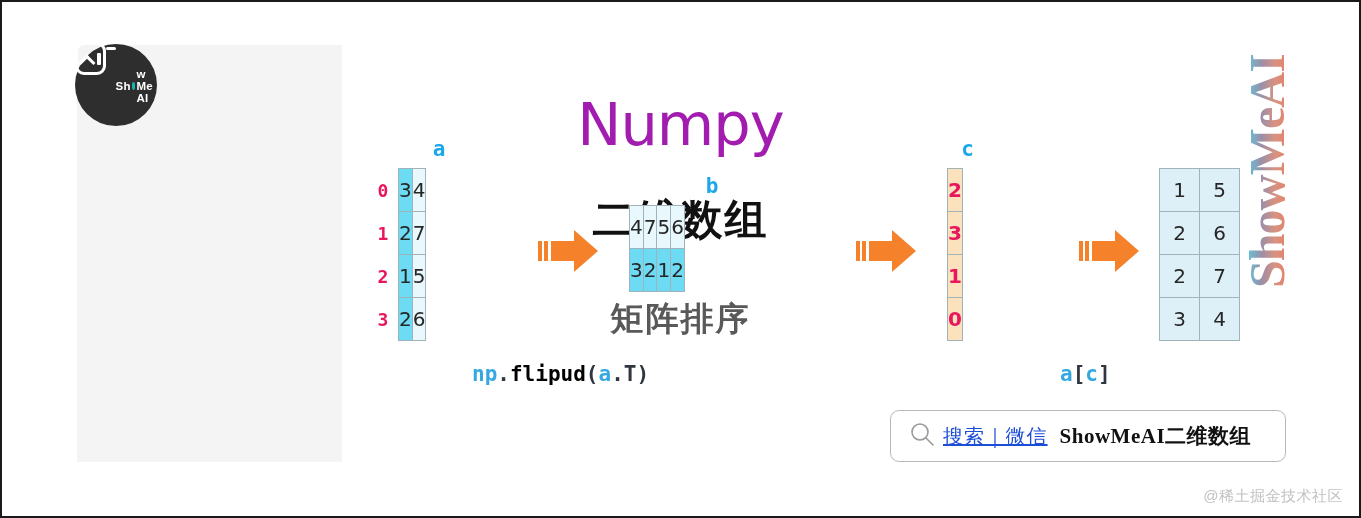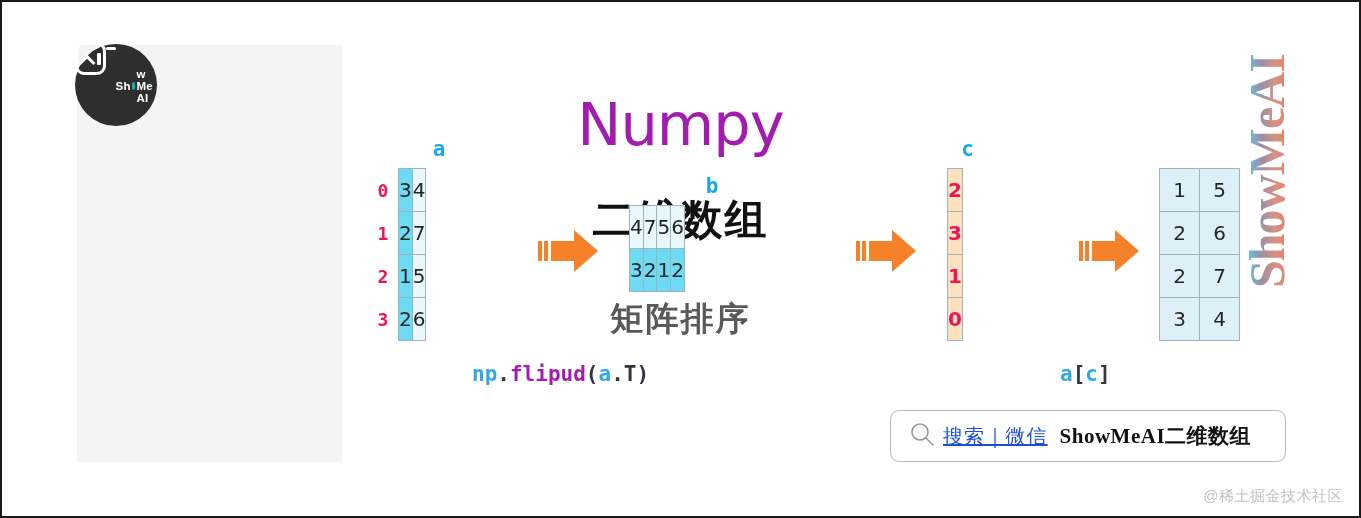--- a/index.html
+++ b/index.html
@@ -189,21 +189,21 @@
 
   
   .code {
     position: absolute;
     font-family: "DejaVu Sans Mono", monospace;
     font-size: 21px;
     font-weight: 700;
     white-space: nowrap;
   }
   .c-blue  { color: #34a8e0; }
-  .c-org   { color: #a21caf; }
+  .c-org   { color: #000000; }
   .c-dark  { color: #2f3640; }
 
   
   .side-wordmark {
     position: absolute;
     left: 1238px;
     top: 40px;
     width: 56px;
     height: 250px;
   }

